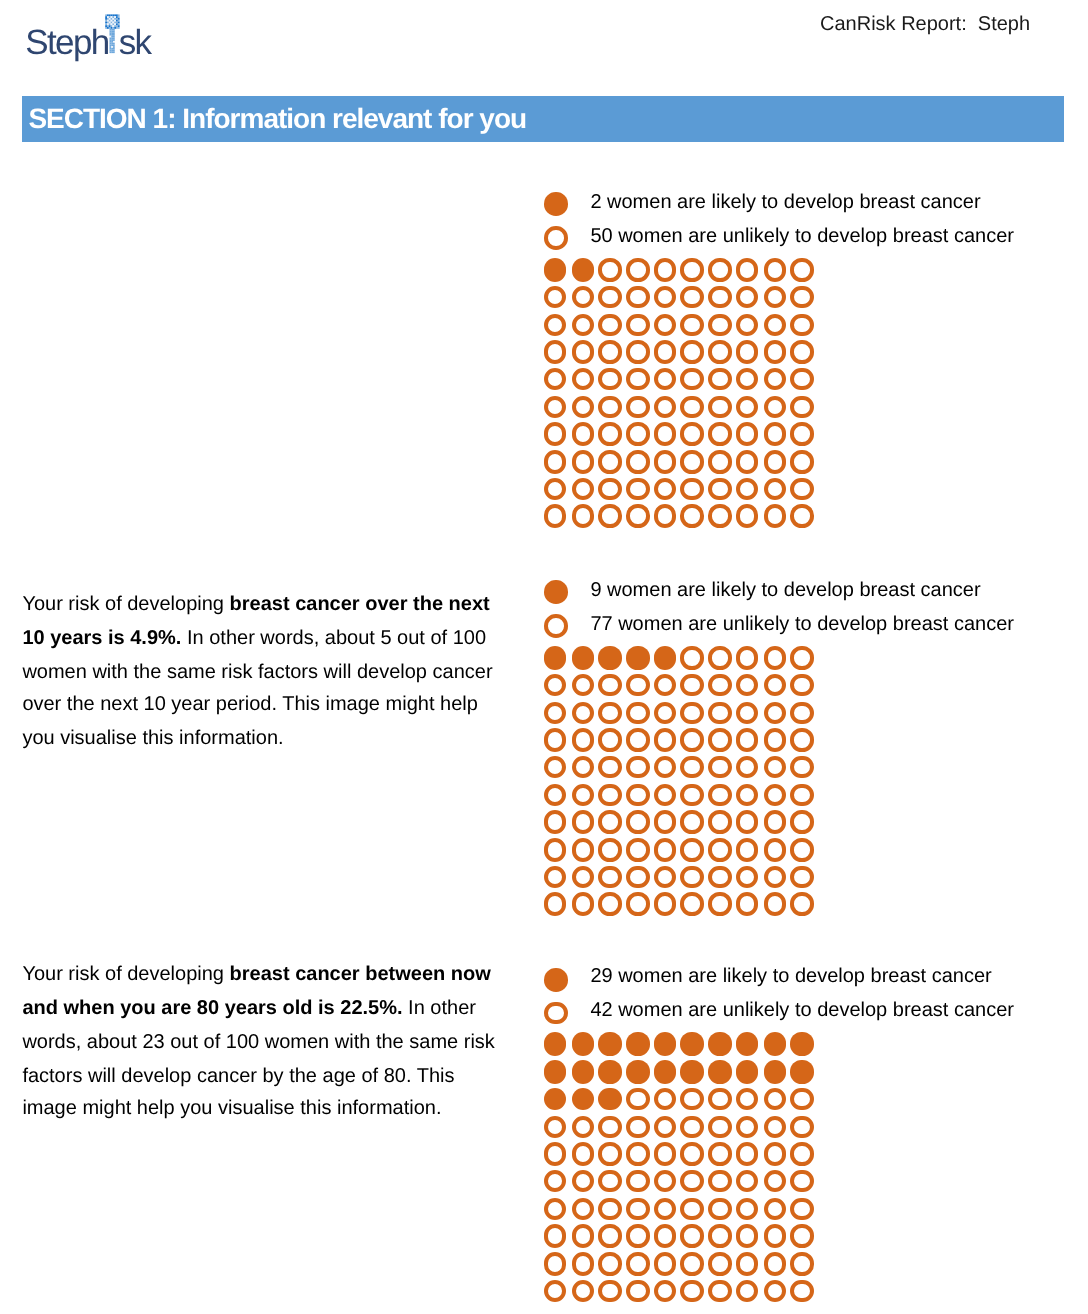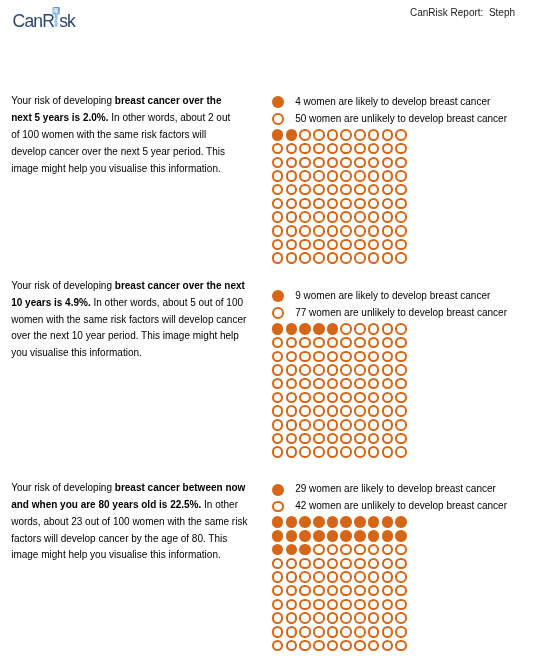--- a/index.html
+++ b/index.html
@@ -24,21 +24,21 @@
   .cell{position:absolute;width:11.5px;height:11.5px;border-radius:50%;box-sizing:border-box;}
   .cell.filled{background:#D56618;}
   .cell.open{border:2.3px solid #D56618;background:#fff;}
 </style>
 </head>
 <body>
 
 <div class="page">
 
   <div class="logo">
-    <span>CanR</span><span class="i-wrap"><svg class="logo-i-svg" width="10" height="22" viewBox="0 0 10 22">
+    <span>Steph</span><span class="i-wrap"><svg class="logo-i-svg" width="10" height="22" viewBox="0 0 10 22">
           <g transform="translate(0.6,0.2)">
             <rect x="0.00" y="0.00" width="0.92" height="0.92" fill="#86B4DE"></rect>
             <rect x="0.90" y="0.00" width="0.92" height="0.92" fill="#1874CC"></rect>
             <rect x="1.80" y="0.00" width="0.92" height="0.92" fill="#1874CC"></rect>
             <rect x="2.70" y="0.00" width="0.92" height="0.92" fill="#1874CC"></rect>
             <rect x="3.60" y="0.00" width="0.92" height="0.92" fill="#1874CC"></rect>
             <rect x="4.50" y="0.00" width="0.92" height="0.92" fill="#1874CC"></rect>
             <rect x="5.40" y="0.00" width="0.92" height="0.92" fill="#1874CC"></rect>
             <rect x="6.30" y="0.00" width="0.92" height="0.92" fill="#86B4DE"></rect>
             <rect x="0.00" y="0.90" width="0.92" height="0.92" fill="#1874CC"></rect>
@@ -140,26 +140,28 @@
             <rect x="1.73" y="10.40" width="0.89" height="0.89" fill="#6FA8DC"></rect>
             <rect x="0.00" y="11.27" width="0.89" height="0.89" fill="#6FA8DC"></rect>
             <rect x="0.87" y="11.27" width="0.89" height="0.89" fill="#6FA8DC"></rect>
             <rect x="1.73" y="11.27" width="0.89" height="0.89" fill="#6FA8DC"></rect>
           </g>
         </svg></span><span>sk</span>
   </div>
 
   <div class="report-title">CanRisk Report:&nbsp; Steph</div>
 
-
-  <div class="body-col" style="top:93.4px;width:230px">Your risk of developing <b>breast cancer over the next 5 years is 2.0%.</b> In other words, about 2 out of 100 women with the same risk factors will develop cancer over the next 5 year period. This image might help you visualise this information.</div>
+  <div class="banner">
+    <div class="banner-text">SECTION 1: Information relevant for you</div>
+  </div>
+
   <div class="legend" style="left:271.9px;top:94px">
     <div class="legend-row">
       <span class="legend-dot filled"></span>
-      <span class="legend-label">4 women are likely to develop breast cancer</span>
+      <span class="legend-label">2 women are likely to develop breast cancer</span>
     </div>
     <div class="legend-row">
       <span class="legend-dot open"></span>
       <span class="legend-label">50 women are unlikely to develop breast cancer</span>
     </div>
   </div>
   <div class="grid" style="left: 271.9px; top: 129.1px; width: 134.899px; height: 134.899px;">
       <span class="cell filled" style="left:0.00px;top:0.00px"></span>
       <span class="cell filled" style="left:13.71px;top:0.00px"></span>
       <span class="cell open" style="left:27.42px;top:0.00px"></span>
@@ -255,21 +257,21 @@
       <span class="cell open" style="left:27.42px;top:123.40px"></span>
       <span class="cell open" style="left:41.13px;top:123.40px"></span>
       <span class="cell open" style="left:54.84px;top:123.40px"></span>
       <span class="cell open" style="left:68.56px;top:123.40px"></span>
       <span class="cell open" style="left:82.27px;top:123.40px"></span>
       <span class="cell open" style="left:95.98px;top:123.40px"></span>
       <span class="cell open" style="left:109.69px;top:123.40px"></span>
       <span class="cell open" style="left:123.40px;top:123.40px"></span>
     </div>
 
-  <div class="body-col" style="top:278px;width:242px">Your risk of developing <b>breast cancer over the next 10 years is 4.9%.</b> In other words, about 5 out of 100 women with the same risk factors will develop cancer over the next 10 year period. This image might help you visualise this information.</div>
+  <div class="body-col" style="top:295px;width:242px">Your risk of developing <b>breast cancer over the next 10 years is 4.9%.</b> In other words, about 5 out of 100 women with the same risk factors will develop cancer over the next 10 year period. This image might help you visualise this information.</div>
   <div class="legend" style="left:271.9px;top:288px">
     <div class="legend-row">
       <span class="legend-dot filled"></span>
       <span class="legend-label">9 women are likely to develop breast cancer</span>
     </div>
     <div class="legend-row">
       <span class="legend-dot open"></span>
       <span class="legend-label">77 women are unlikely to develop breast cancer</span>
     </div>
   </div>

